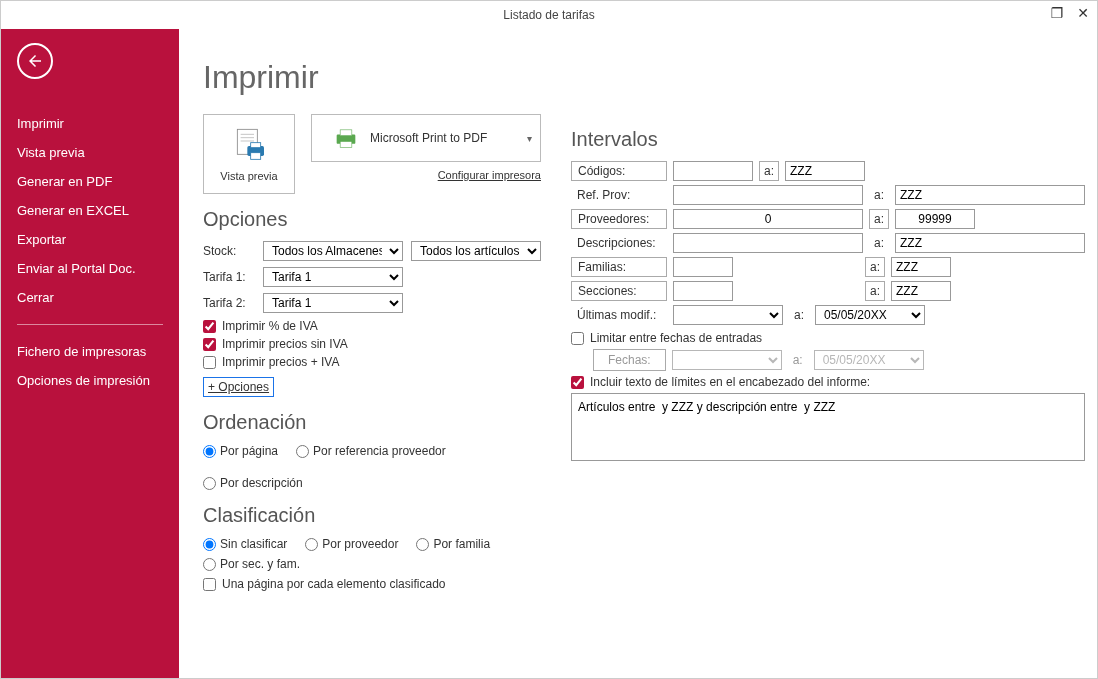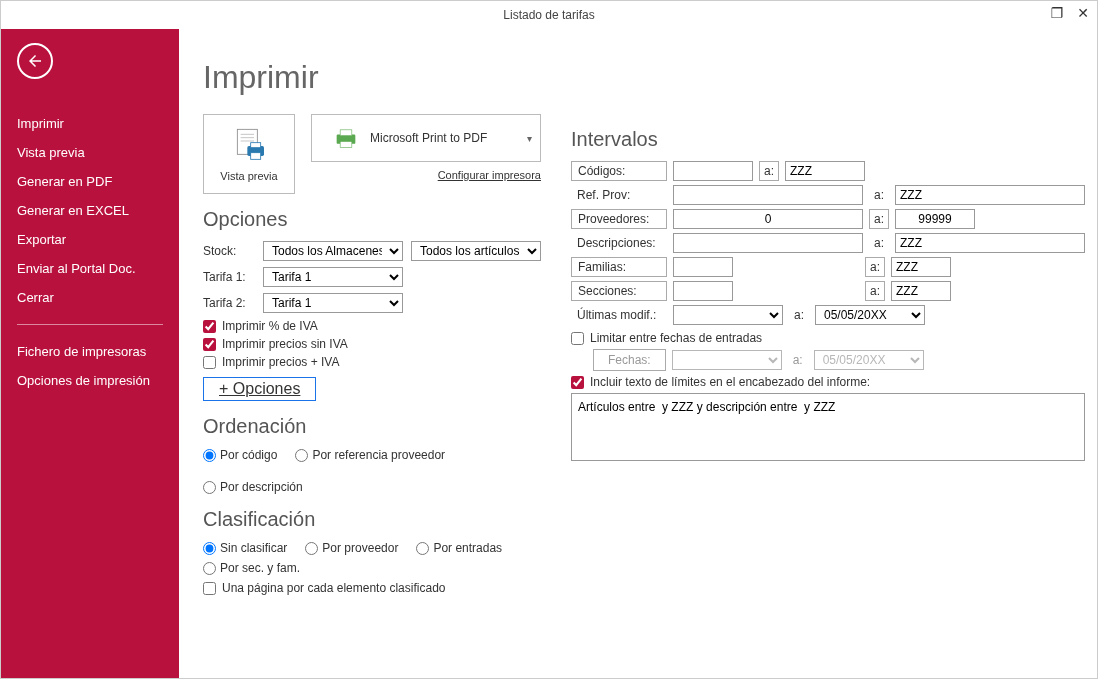--- a/index.html
+++ b/index.html
@@ -29,21 +29,21 @@
 .cfg-row { text-align:right; margin-top:6px; }
 .form-row { display:flex; align-items:center; gap:8px; margin-bottom:6px; }
 .form-row label { width:52px; font-size:12px; }
 select, input[type=text] { border:1px solid #999; height:20px; font-size:12px; padding:0 4px; background:#fff; }
 select { cursor:pointer; }
 .sel-md { width:140px; }
 .sel-sm { width:130px; }
 .chk-row { display:flex; align-items:center; gap:6px; margin-bottom:4px; font-size:12px; }
 input[type=checkbox], input[type=radio] { cursor:pointer; }
 .chk-row input[type=checkbox] { accent-color: #b9113d; }
-.opt-box { border:1px solid #1a73e8; padding:2px 15px; display:inline-block; margin-top:4px; cursor:pointer; font-size:16px; text-decoration:underline; }
+.opt-box { border:1px solid #1a73e8; padding:2px 4px; display:inline-block; margin-top:4px; cursor:pointer; font-size:12px; text-decoration:underline; }
 .radio-row { display:flex; gap:18px; margin-bottom:6px; font-size:12px; align-items:center; flex-wrap:wrap; }
 .radio-row label { display:flex; align-items:center; gap:4px; cursor:pointer; }
 .intv-row { display:flex; align-items:center; gap:6px; margin-bottom:4px; font-size:12px; }
 .intv-label { border:1px solid #aaa; padding:2px 6px; width:96px; height:20px; display:inline-flex; align-items:center; }
 .intv-label.plain { border:0; }
 .intv-in { width:80px; }
 .intv-in-lg { width:190px; }
 .a-lbl { border:1px solid #aaa; width:20px; height:20px; display:inline-flex; align-items:center; justify-content:center; }
 .a-lbl.plain { border:0; width:20px; }
 .date-sel { width:110px; }
@@ -140,21 +140,21 @@
         <div class="chk-row">
             <input type="checkbox" style="">
             <span>Imprimir precios + IVA</span>
           </div>
         <div><span class="opt-box">+ Opciones</span></div>
 
         <h2>Ordenación</h2>
         <div class="radio-row">
           <label>
               <input type="radio" name="ord" checked="" style="">
-              <span>Por código</span>
+              <span>Por página</span>
             </label>
           <label>
               <input type="radio" name="ord" style="">
               <span>Por referencia proveedor</span>
             </label>
           <label>
               <input type="radio" name="ord" style="">
               <span>Por descripción</span>
             </label>
         </div>
@@ -164,21 +164,21 @@
           <label>
               <input type="radio" name="clas" checked="" style="">
               <span>Sin clasificar</span>
             </label>
           <label>
               <input type="radio" name="clas" style="">
               <span>Por proveedor</span>
             </label>
           <label>
               <input type="radio" name="clas" style="">
-              <span>Por entradas</span>
+              <span>Por familia</span>
             </label>
         </div>
         <div class="radio-row">
           <label>
               <input type="radio" name="clas" style="">
               <span>Por sec. y fam.</span>
             </label>
         </div>
         <div class="chk-row">
             <input type="checkbox" style="">

